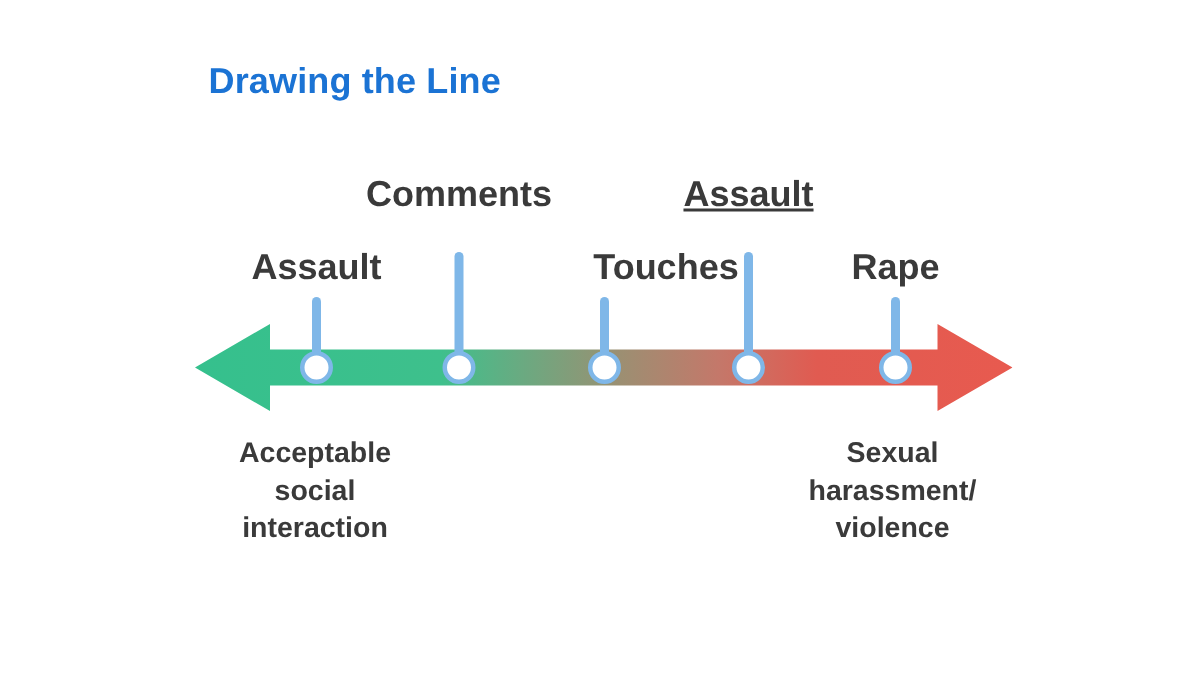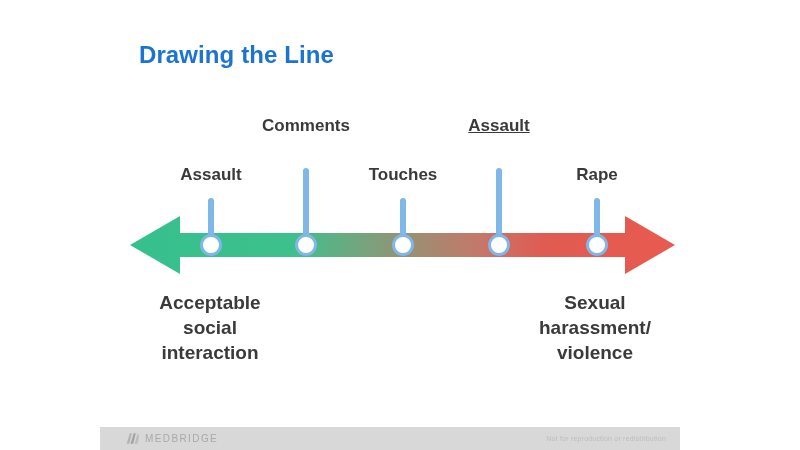--- a/index.html
+++ b/index.html
@@ -68,21 +68,21 @@
     width: 22px;
     height: 22px;
     border-radius: 50%;
     background: #ffffff;
     border: 3px solid #7fb7e8;
     box-sizing: border-box;
   }
   .marker .mlabel {
     position: absolute;
     transform: translateX(-50%);
-    font-size: 17px;
+    font-size: 24px;
     font-weight: bold;
     color: #3a3a3a;
     white-space: nowrap;
     text-align: center;
   }
 
   
   .endcap {
     position: absolute;
     font-size: 19px;
@@ -171,21 +171,21 @@
 
     <div class="marker" style="left:176px;">
       <div class="stem" style="height:70px; top:-42px;"></div>
       <div class="dot" style="top:24px;"></div>
       <div class="mlabel" style="top:-94px;">Comments</div>
     </div>
 
     <div class="marker" style="left:273px;">
       <div class="stem" style="height:40px; top:-12px;"></div>
       <div class="dot" style="top:24px;"></div>
-      <div class="mlabel" style="top:-45px;">Touches</div>
+      <div class="mlabel" style="top:-45px;margin-left:41px;">Touches</div>
     </div>
 
     <div class="marker" style="left:369px;">
       <div class="stem" style="height:70px; top:-42px;"></div>
       <div class="dot" style="top:24px;"></div>
       <div class="mlabel" style="top:-94px;text-decoration:underline;">Assault</div>
     </div>
 
     <div class="marker" style="left:467px;">
       <div class="stem" style="height:40px; top:-12px;"></div>
@@ -194,25 +194,14 @@
     </div>
   </div>
 
   <div class="endcap" id="cap-right">Sexual
 harassment/
 violence</div>
   <div class="endcap" id="cap-left">Acceptable
 social
 interaction</div>
 
-  <div id="footer">
-    <div id="brand">
-      <svg id="brand-mark" viewBox="0 0 20 20" xmlns="http://www.w3.org/2000/svg">
-        <polygon points="1,18 6,2 9,2 5,18" fill="#b3b3b3"></polygon>
-        <polygon points="7,18 12,2 15,2 11,18" fill="#a0a0a0"></polygon>
-        <polygon points="13,18 18,2 20,7 18,18" fill="#bdbdbd"></polygon>
-      </svg>
-      <span id="brand-text">MEDBRIDGE</span>
-    </div>
-    <div id="disclaimer">Not for reproduction or redistribution</div>
-  </div>
 
 </div>
 
 </body></html>

